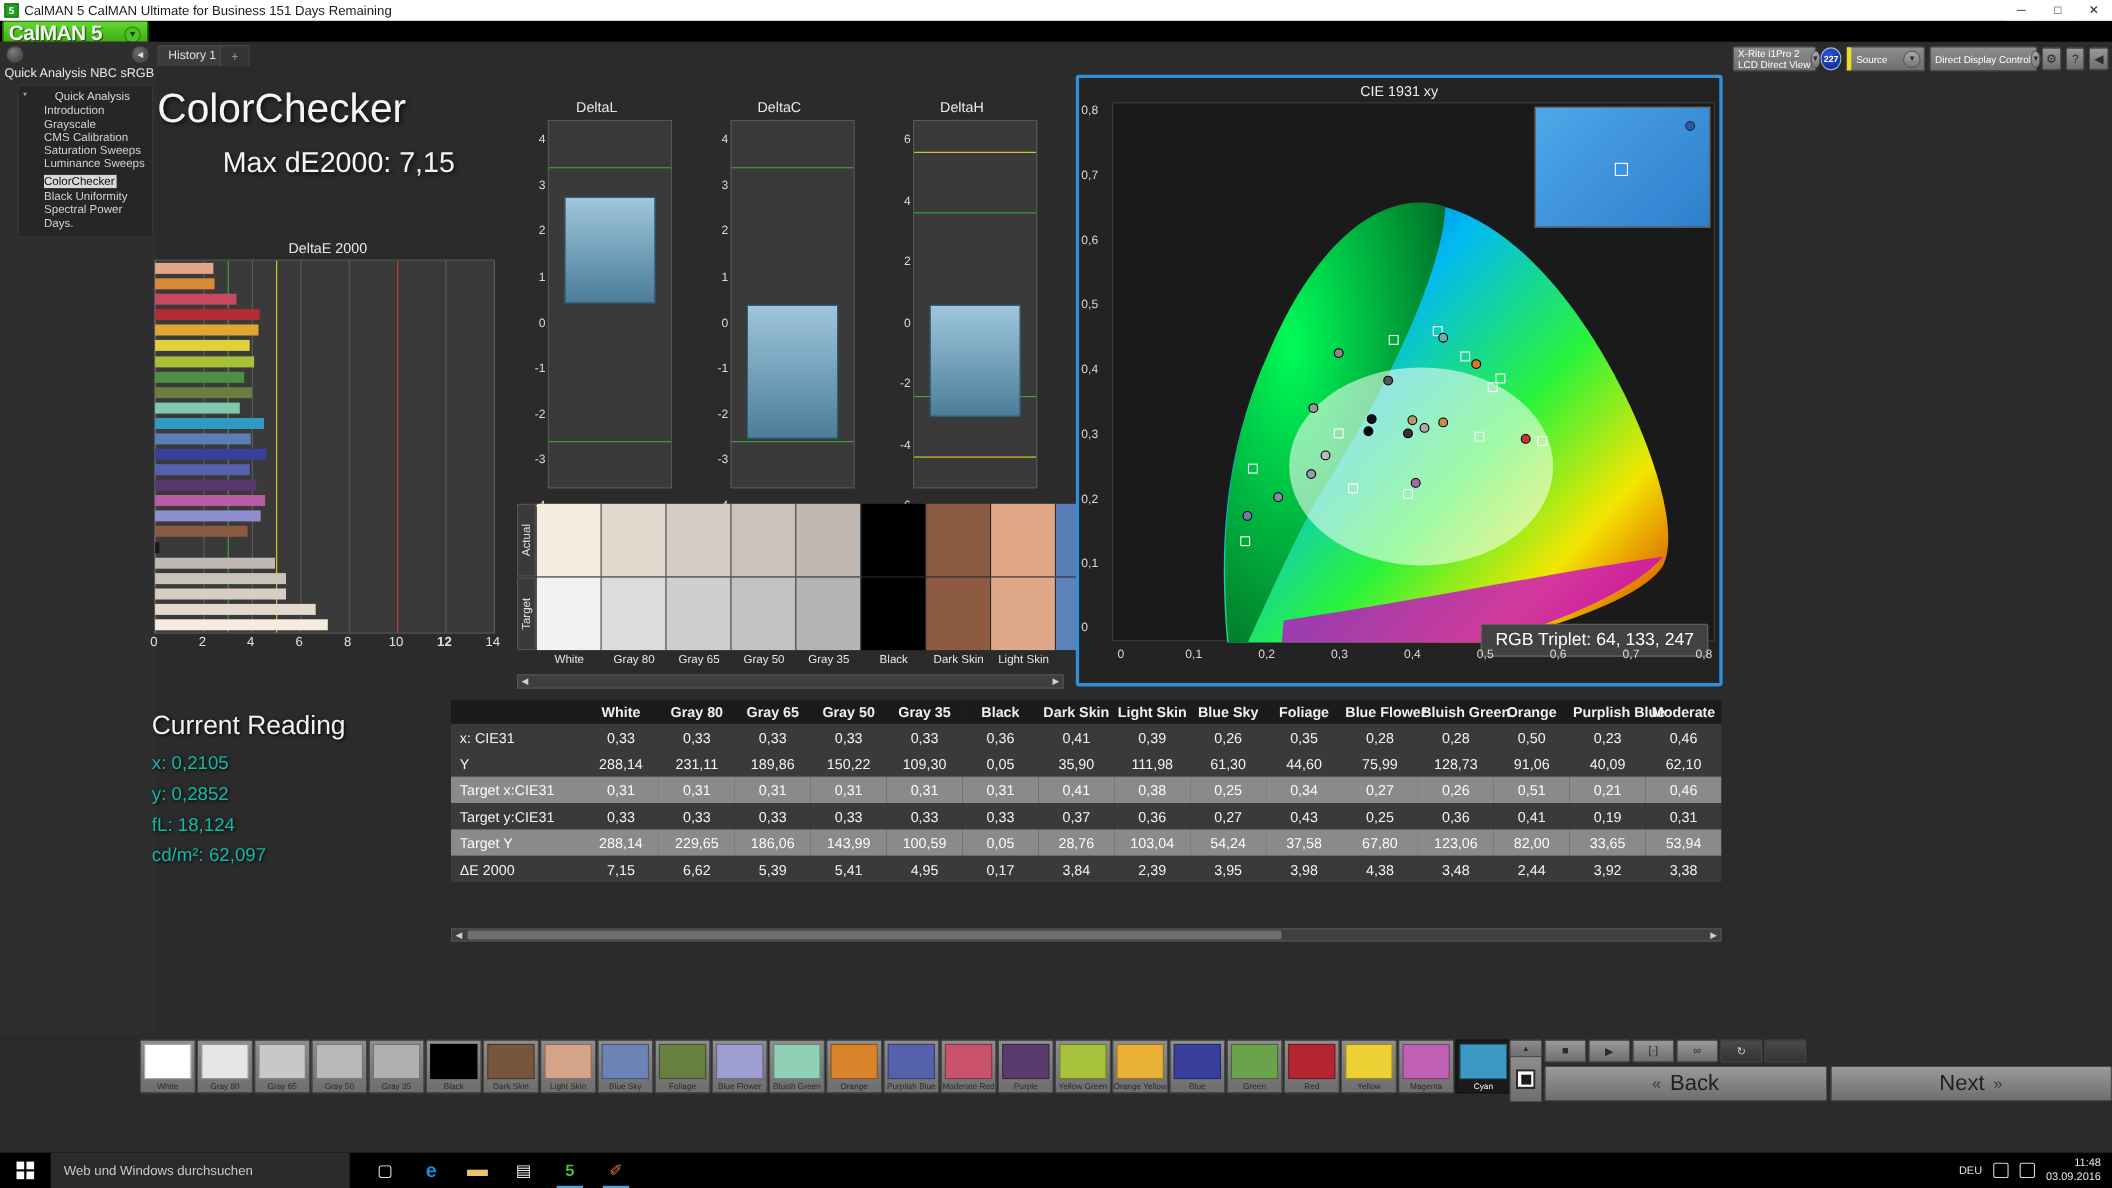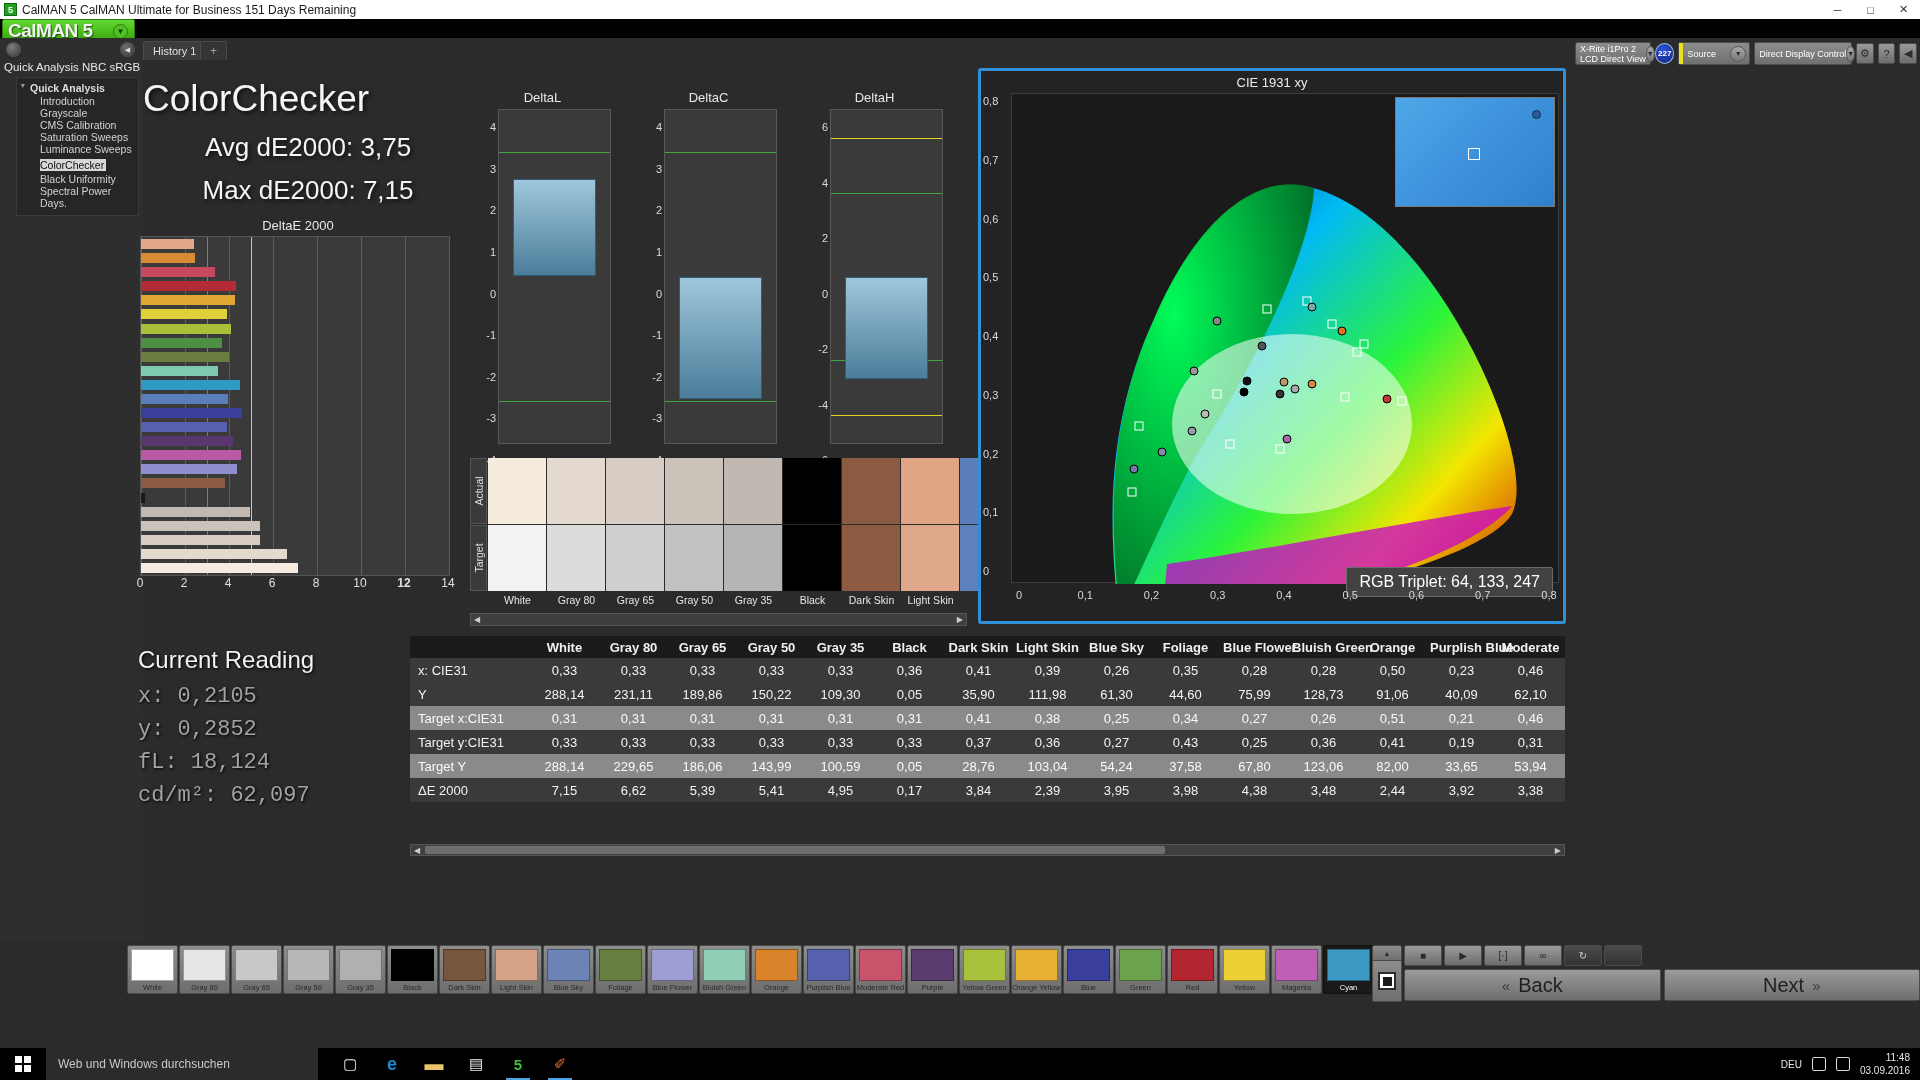--- a/index.html
+++ b/index.html
@@ -80,22 +80,22 @@
     font-size: 7px; color: #ddd;
   }
   .sb-heading {
     font-size: 11.5px; color: #e8e8e8; padding: 1px 0 4px 4px;
   }
   .sb-tree {
     margin: 0 4px 0 16px; background: #262626; border: 1px solid #3a3a3a;
     padding: 3px 0 6px 0; min-height: 88px;
   }
   .sb-group {
-    font-size: 10.5px; color: #dcdcdc; font-weight: bold;
-    padding: 1px 0 1px 13px; position: relative;
+    font-size: 10.5px; color: #dcdcdc; font-weight: normal;
+    padding: 1px 0 1px 13px; position: relative; text-align: center;
   }
   .sb-group::before {
     content: "\25B8"; position: absolute; left: 4px; top: 1px;
     font-size: 7px; color: #9a9a9a; transform: rotate(90deg);
   }
   .sb-item {
     font-size: 10.5px; color: #d2d2d2; padding: 0px 0 0px 23px; line-height: 12px;
   }
   .sb-item.selected {
     background: #d8d8d8; color: #111; display: inline-block;
@@ -222,21 +222,21 @@
   .at-hscroll {
     position: absolute; left: 0; top: 155px; width: 497px; height: 13px;
     background: #3f3f3f; border: 1px solid #555; display: flex;
     align-items: center; justify-content: space-between;
   }
   .at-hscroll .ar { font-size: 8px; color: #cfcfcf; padding: 0 3px; }
 
   
   .reading { position: absolute; left: 138px; top: 608px; width: 270px; }
   .rd-title { font-size: 24px; color: #f2f2f2; margin-bottom: 10px; text-shadow: 1px 1px 3px #000; }
-  .rd-line { font-size: 22px; color: #a3a3a3; margin-bottom: 8px; text-shadow: 1px 1px 3px #000; font-family: Liberation Mono, monospace; }
+  .rd-line { font-size: 17px; color: #14b8a6; margin-bottom: 8px; text-shadow: 1px 1px 3px #000; }
 
   
   .table-wrap {
     position: absolute; left: 410px; top: 598px; width: 1155px; height: 215px;
     overflow: hidden;
   }
   table.dt { border-collapse: collapse; width: 100%; table-layout: fixed; }
   table.dt th {
     background: #1b1b1b; color: #f0f0f0; font-size: 13px; font-weight: bold;
     text-align: center; height: 22px; padding: 0 3px; white-space: nowrap;
@@ -470,21 +470,20 @@
         </div>
         <div class="arrow">▼</div>
       </div>
       <div class="tool-sq">⚙</div>
       <div class="tool-sq">?</div>
       <div class="tool-sq">◀</div>
     </div>
 
     <div class="headline">
       <div class="h-title">ColorChecker</div>
-      <div class="h-avg">Avg dE2000: 3,75</div>
       <div class="h-max">Max dE2000: 7,15</div>
     </div>
 
     <div class="de-panel">
       <div class="de-title">DeltaE 2000</div>
       <div class="de-plot" id="dePlot">
           <div class="de-gline" style="left: 0px;"></div>
           <div class="de-gline" style="left: 44px;"></div>
           <div class="de-gline" style="left: 88px;"></div>
           <div class="de-gline" style="left: 132px;"></div>

